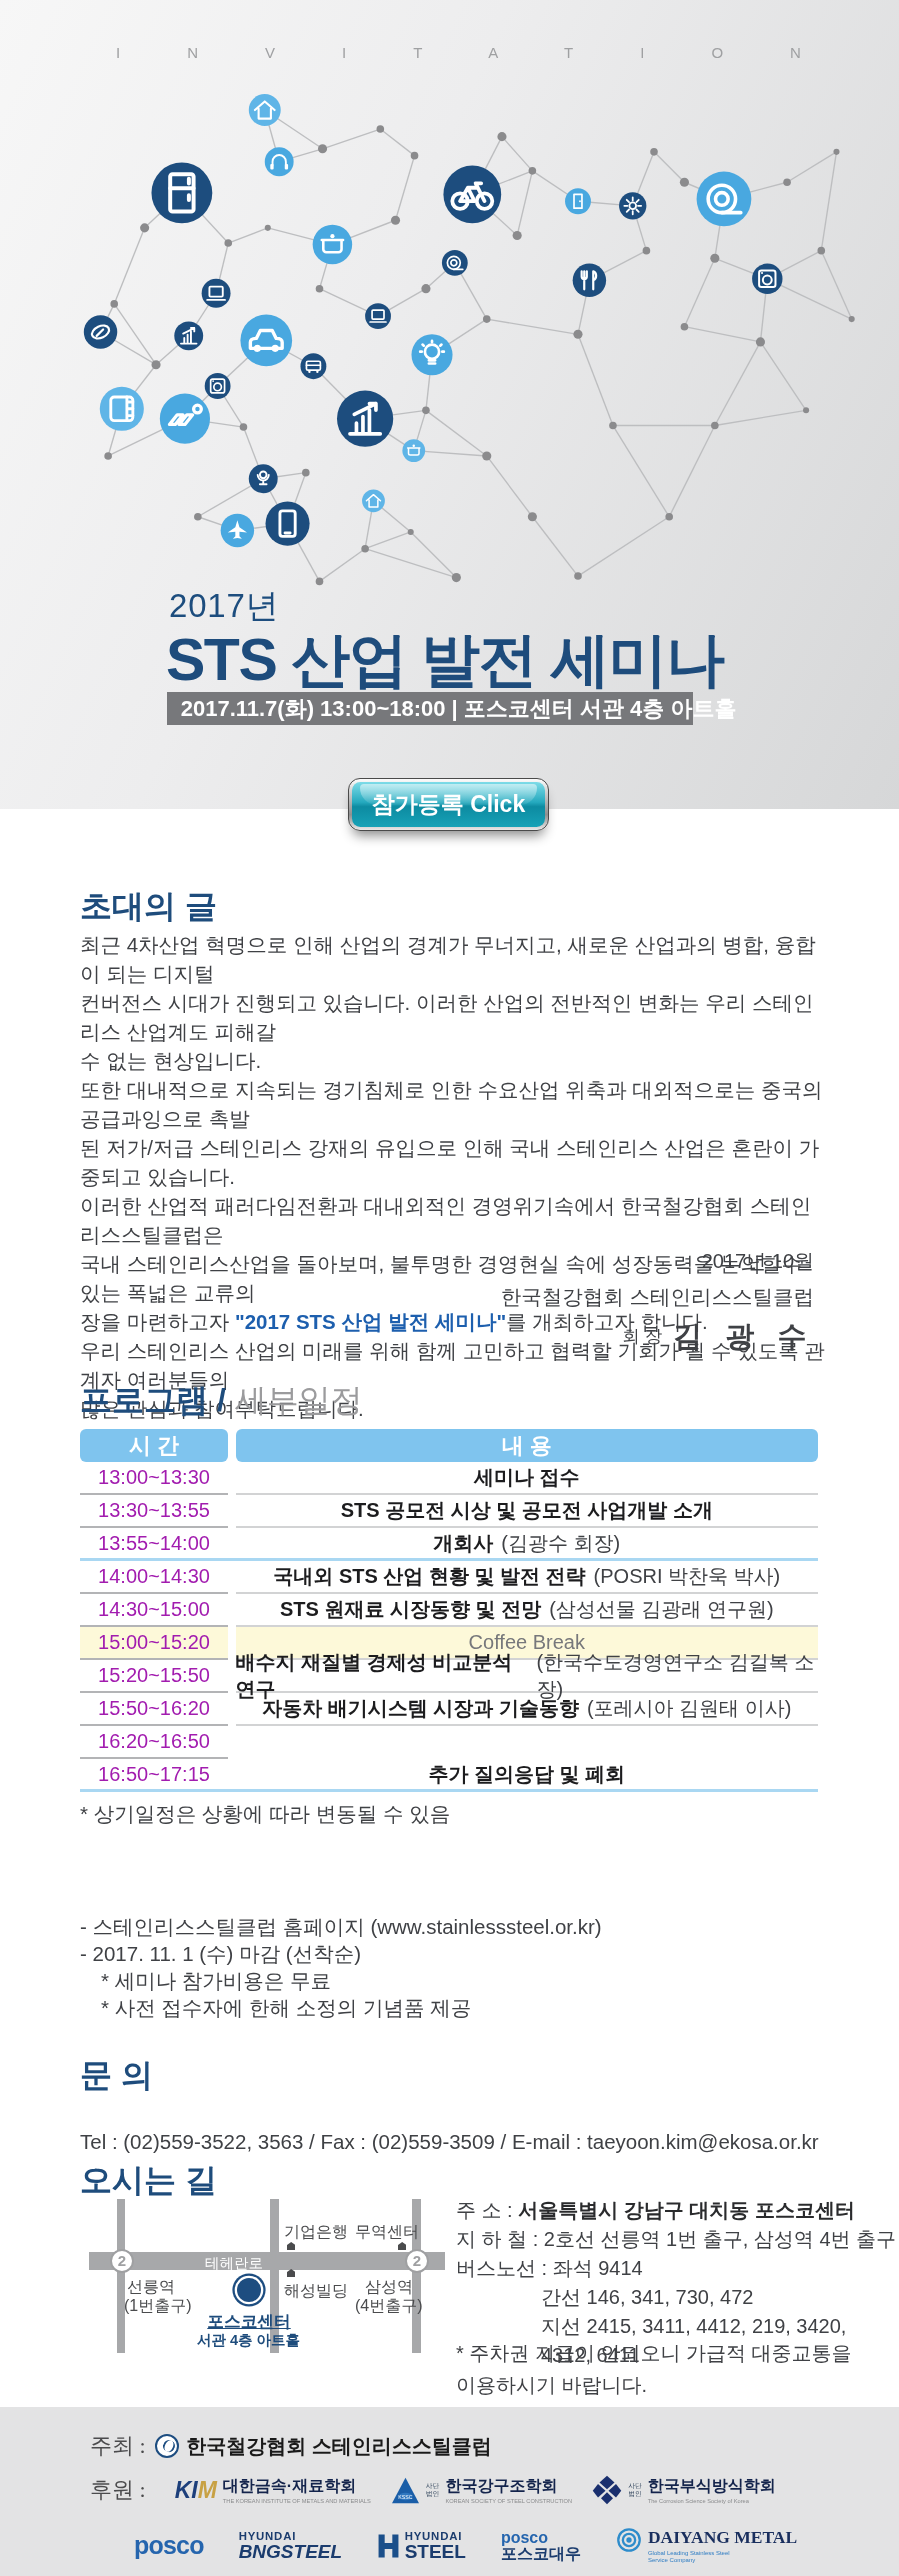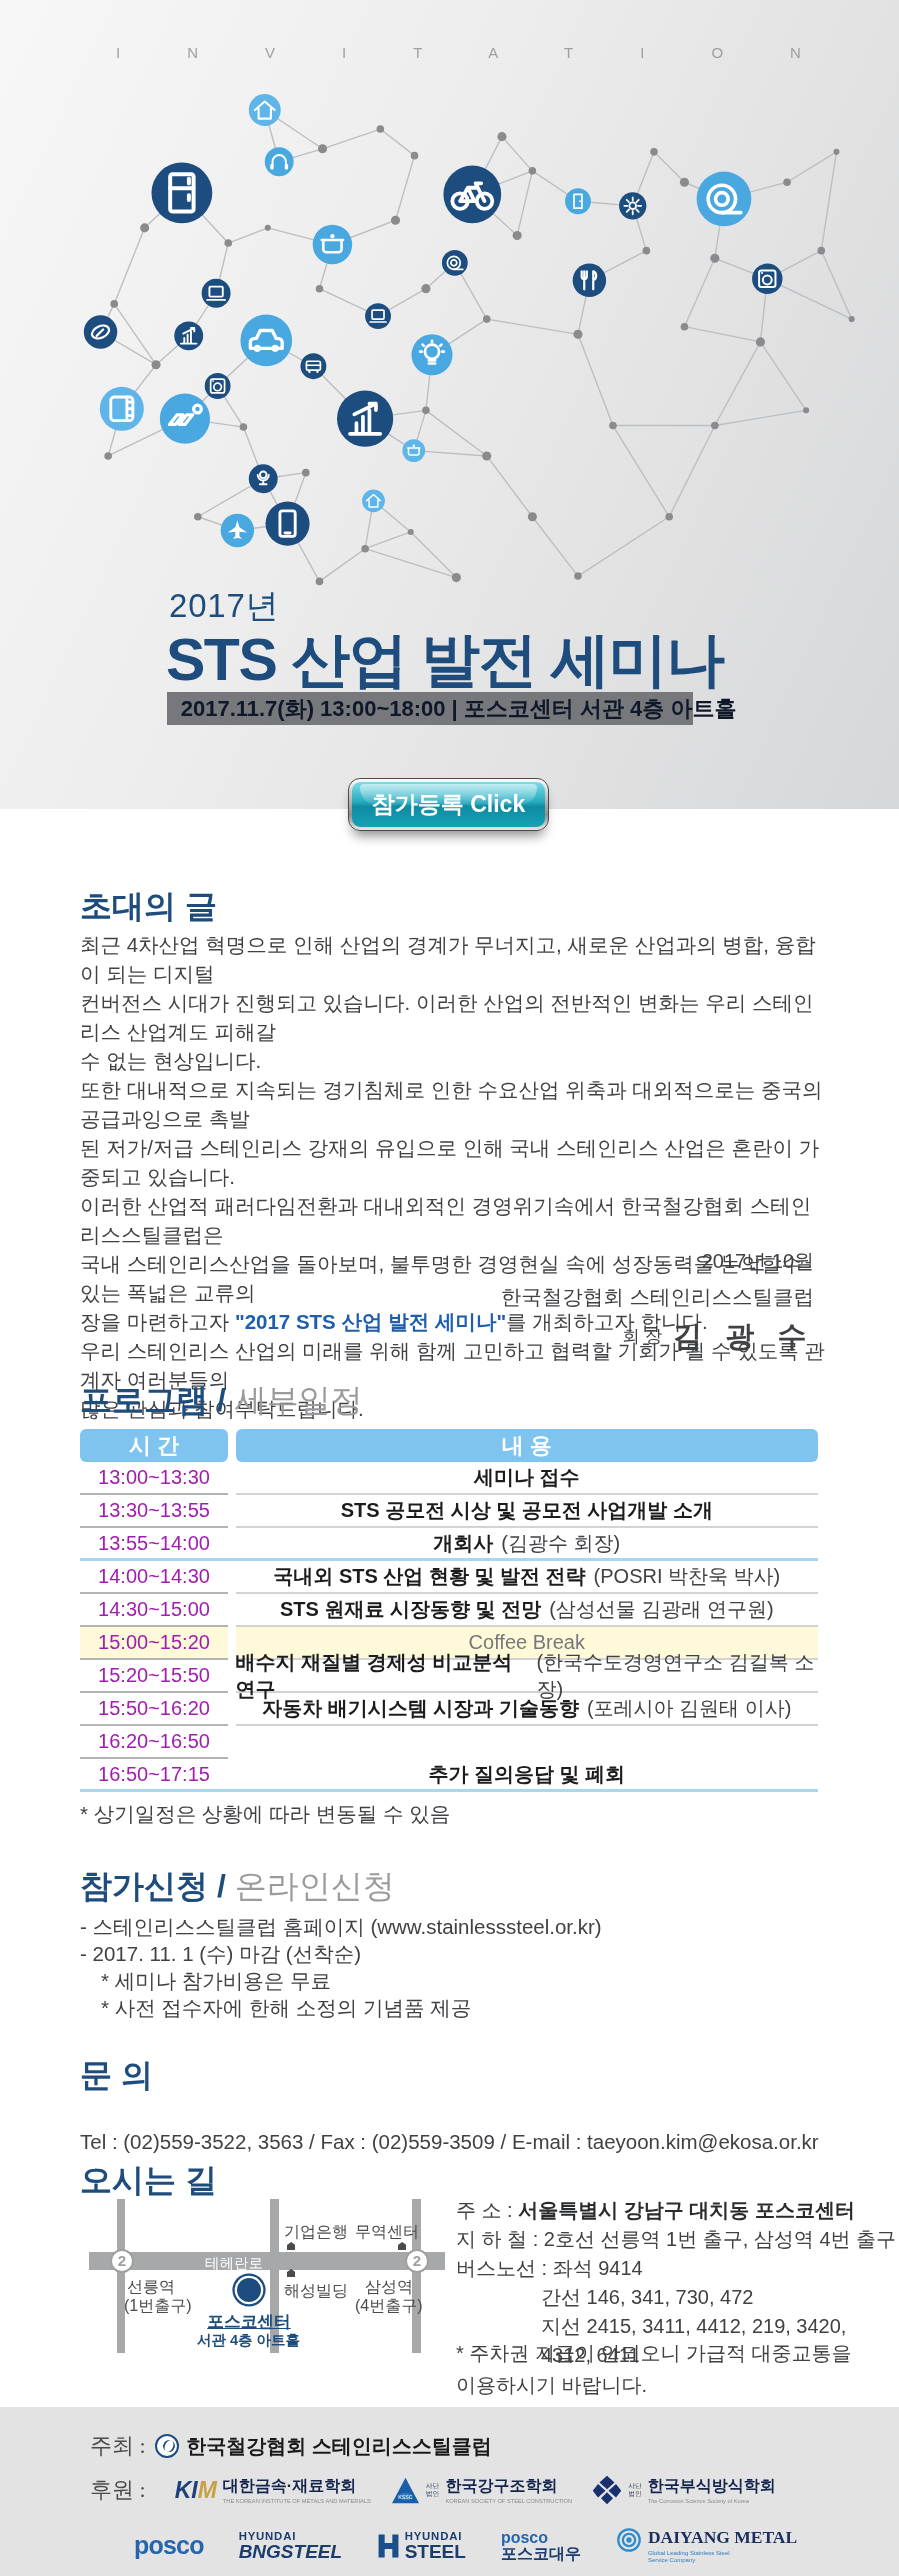--- a/index.html
+++ b/index.html
@@ -10,21 +10,21 @@
   .hero { position:absolute; left:0; top:0; width:899px; height:809px;
           background:linear-gradient(115deg,#f7f7f7 0%,#ededee 40%,#d6d7d8 100%); }
   .kicker { position:absolute; left:116px; top:44px; font-size:15px; color:#9fa0a2;
             letter-spacing:67px; white-space:nowrap; }
   #net-svg { position:absolute; left:0; top:53px; width:899px; height:555px; }
   .hero-year { position:absolute; left:169px; top:584px; font-size:33px; font-weight:normal;
                color:#1d4d7e; letter-spacing:0.8px; }
   .hero-title { position:absolute; left:166px; top:621px; font-size:59px; font-weight:bold;
                 color:#1e4c7c; letter-spacing:-1.5px; white-space:nowrap; }
   .date-bar { position:absolute; left:167px; top:692px; width:526px; height:33px;
-              background:#77787b; color:#0f172a; font-size:22px; font-weight:bold;
+              background:#77787b; color:#ffffff; font-size:22px; font-weight:bold;
               line-height:33px; padding-left:13.7px; white-space:nowrap; }
   .register-btn { position:absolute; left:348px; top:778px; width:201px; height:53px;
                   border:0.8px solid #4a4a4a; border-radius:12px; padding:3px; cursor:pointer;
                   background:linear-gradient(180deg,#fdfdfd 0%,#c9c9c9 30%,#8f8f8f 70%,#e8e8e8 100%);
                   box-shadow:0 9px 12px -4.6px rgba(0,0,0,0.45); }
   .register-btn .inner { position:relative; width:100%; height:100%; border-radius:8.4px;
                   background:linear-gradient(180deg,#7edce8 0%,#25a9be 45%,#0d8ba1 55%,#17a2b7 100%);
                   color:#fff; font-size:23px; font-weight:bold; text-align:center; line-height:44px;
                   overflow:hidden; white-space:nowrap; }
   .register-btn .inner::before { content:""; position:absolute; left:4%; top:2.3px; width:92%; height:45%;
@@ -563,21 +563,20 @@
         <div class="prow blue">
           <div class="cell time">16:50~17:15</div>
           <div class="cell cont">
             <b>추가 질의응답 및 폐회</b>
           </div>
         </div>
       </div>
   </div>
   <div class="pnote">* 상기일정은 상황에 따라 변동될 수 있음</div>
 
-  <h2 class="sec-h" style="top:1865px;"><span>참가신청</span><span> / </span><span class="sub">온라인신청</span></h2>
   <div class="reg-lines">
     <div>- 스테인리스스틸클럽 홈페이지 (www.stainlesssteel.or.kr)</div>
     <div>- 2017. 11. 1 (수) 마감 (선착순)</div>
     <div class="ind">* 세미나 참가비용은 무료</div>
     <div class="ind">* 사전 접수자에 한해 소정의 기념품 제공</div>
   </div>
 
   <h2 class="sec-h" style="top:2054px;">문 의</h2>
   <div class="contact-line">Tel : (02)559-3522, 3563  /  Fax : (02)559-3509  /  E-mail : taeyoon.kim@ekosa.or.kr</div>
 

